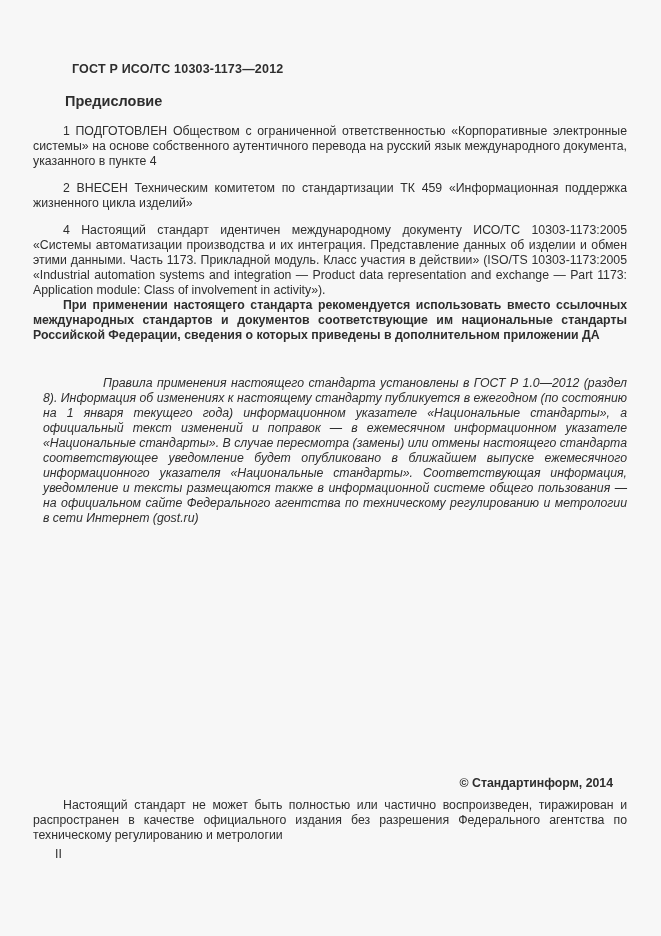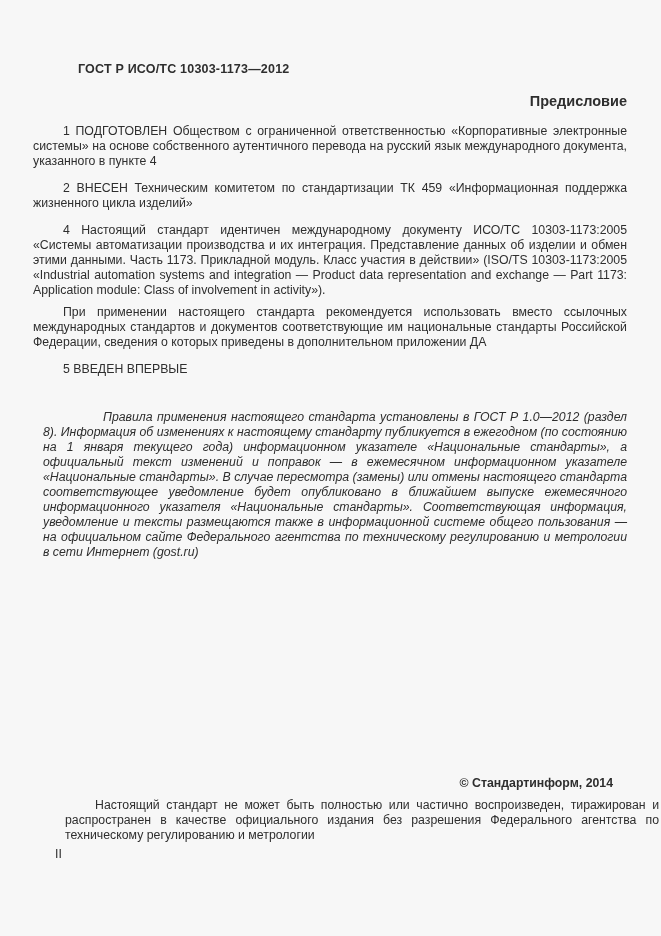--- a/index.html
+++ b/index.html
@@ -12,56 +12,57 @@
     width: 661px;
     height: 936px;
     background: #f7f7f7;
     font-family: "Liberation Sans", sans-serif;
     color: #2e2e2e;
     overflow: hidden;
   }
   .running-head {
     position: absolute;
     top: 62px;
-    left: 78px;
+    left: 72px;
     font-size: 12.5px;
     font-weight: bold;
     letter-spacing: 0.2px;
     white-space: nowrap;
   }
   .doc-title {
     position: absolute;
     top: 93px;
     left: 33px;
     width: 594px;
     padding-left: 32px;
     box-sizing: border-box;
     margin: 0;
-    text-align: right;
+    text-align: left;
     font-size: 14.5px;
     font-weight: bold;
   }
   .body-text {
     position: absolute;
     top: 124px;
     left: 33px;
     width: 594px;
     font-size: 12.3px;
     line-height: 15px;
     text-align: justify;
   }
   .para {
     margin: 0 0 12px 0;
     text-indent: 30px;
   }
   .para.attached-head {
     margin-bottom: 0;
   }
   .para.attached-tail {
-    margin-top: 7px;
+    margin-top: 0;
+    font-weight: bold;
   }
   .note-italic {
     margin: 33px 0 12px 10px;
     font-style: italic;
     text-indent: 60px;
     text-align: justify;
     line-height: 15px;
   }
   .copyright {
     position: absolute;
@@ -73,21 +74,20 @@
   }
   .footer-restriction {
     position: absolute;
     top: 798px;
     left: 33px;
     width: 594px;
     font-size: 12.3px;
     line-height: 15px;
     text-align: justify;
     text-indent: 30px;
-    margin-left: 32px;
   }
   .page-number {
     position: absolute;
     top: 847px;
     left: 55px;
     font-size: 12.3px;
   }
 </style>
 </head>
 <body>
@@ -96,21 +96,20 @@
 
   <div class="running-head">ГОСТ Р ИСО/ТС 10303-1173—2012</div>
 
   <h1 class="doc-title">Предисловие</h1>
 
   <div class="body-text">
     <p class="para">1  ПОДГОТОВЛЕН Обществом с ограниченной ответственностью «Корпоративные электронные системы» на основе собственного аутентичного перевода на русский язык международного документа, указанного в пункте 4</p>
     <p class="para">2  ВНЕСЕН Техническим комитетом по стандартизации ТК 459 «Информационная поддержка жизненного цикла изделий»</p>
     <p class="para attached-head">4  Настоящий стандарт идентичен международному документу ИСО/ТС 10303-1173:2005 «Системы автоматизации производства и их интеграция. Представление данных об изделии и обмен этими данными. Часть 1173. Прикладной модуль. Класс участия в действии» (ISO/TS 10303-1173:2005 «Industrial automation systems and integration — Product data representation and exchange — Part 1173: Application module: Class of involvement in activity»).</p>
     <p class="para attached-tail">При применении настоящего стандарта рекомендуется использовать вместо ссылочных международных стандартов и документов соответствующие им национальные стандарты Российской Федерации, сведения о которых приведены в дополнительном приложении ДА</p>
-    <p class="para">5  ВВЕДЕН ВПЕРВЫЕ</p>
     <p class="note-italic">Правила применения настоящего стандарта установлены в ГОСТ Р 1.0—2012 (раздел 8). Информация об изменениях к настоящему стандарту публикуется в ежегодном (по состоянию на 1 января текущего года) информационном указателе «Национальные стандарты», а официальный текст изменений и поправок — в ежемесячном информационном указателе «Национальные стандарты». В случае пересмотра (замены) или отмены настоящего стандарта соответствующее уведомление будет опубликовано в ближайшем выпуске ежемесячного информационного указателя «Национальные стандарты». Соответствующая информация, уведомление и тексты размещаются также в информационной системе общего пользования — на официальном сайте Федерального агентства по техническому регулированию и метрологии в сети Интернет (gost.ru)</p>
   </div>
 
   <div class="copyright">©  Стандартинформ, 2014</div>
 
   <div class="footer-restriction">Настоящий стандарт не может быть полностью или частично воспроизведен, тиражирован и распространен в качестве официального издания без разрешения Федерального агентства по техническому регулированию и метрологии</div>
 
   <div class="page-number">II</div>
 
 </div>

